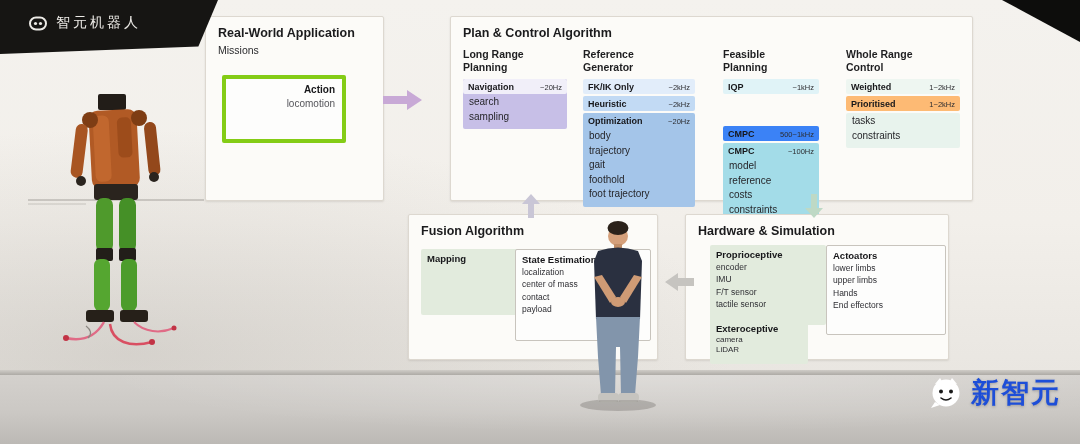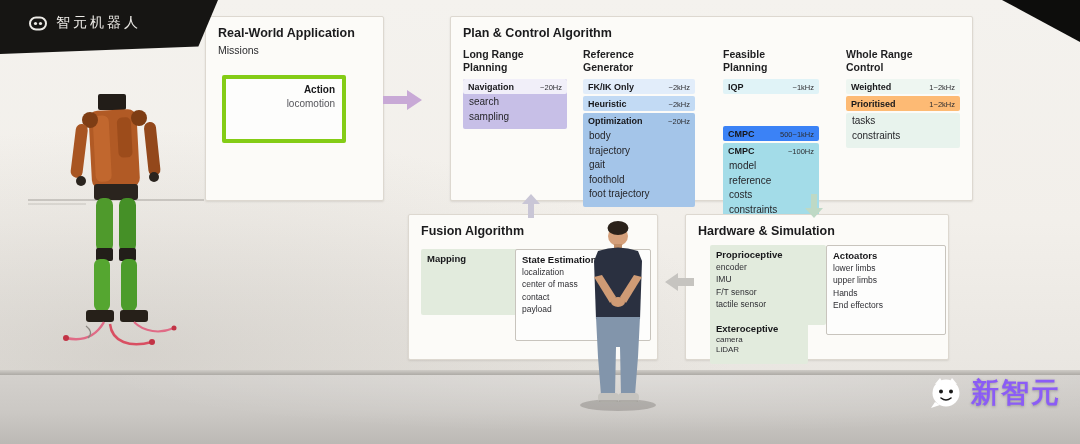--- a/index.html
+++ b/index.html
@@ -58,21 +58,21 @@
   .fbox{position:absolute;border-radius:2px;padding:4px 6px;}
   .fbox .bt{font-size:9.5px;font-weight:bold;color:#17171a;margin-bottom:1px;white-space:nowrap;}
   .fbox .items{padding:0;font-size:8.5px;color:#2e2e33;}
   .white{background:#fdfdfc;border:1px solid #c8c4bd;}
   .sage{background:#e2ebdd;}
 
   .arrow{position:absolute;z-index:15;}
   .figure{position:absolute;z-index:30;}
   .robot{position:absolute;z-index:5;}
   .watermark{position:absolute;left:928px;top:374px;display:flex;align-items:center;gap:7px;z-index:45;}
-  .watermark-text{color:#8b5cf6;font-size:28px;font-weight:bold;letter-spacing:2px;
+  .watermark-text{color:#1d4ed8;font-size:28px;font-weight:bold;letter-spacing:2px;
     text-shadow:0 1px 3px rgba(0,0,0,0.25);}
 </style>
 </head>
 <body>
 
 <div class="stage">
 
   <div class="screen"></div>
   <div class="screen-edge"></div>
   <div class="floor"></div>

